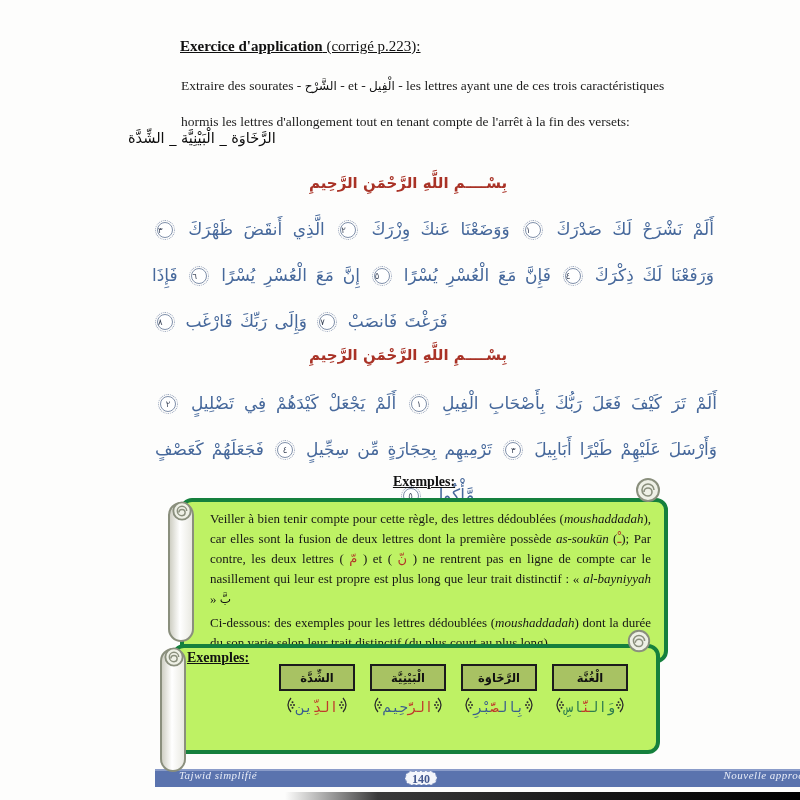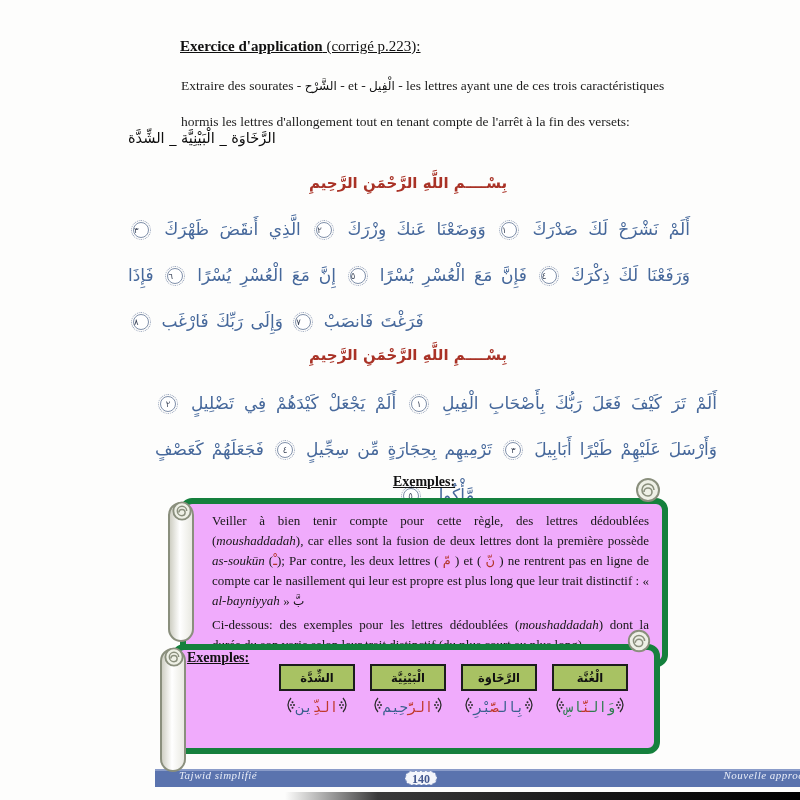--- a/index.html
+++ b/index.html
@@ -22,33 +22,33 @@
   .terms .arw{direction:rtl;unicode-bidi:isolate;}
 
   
   .bismillah{left:128px;width:560px;text-align:center;direction:rtl;
              font-family:"DejaVu Sans",sans-serif;font-size:15px;color:#a93226;font-weight:bold;}
   .b1{top:174px;} .b2{top:346px;}
 
   
   .quran{left:128px;width:562px;direction:rtl;text-align:justify;
          font-family:"DejaVu Sans",sans-serif;font-size:17px;line-height:46px;color:#46689b;word-spacing:2px;}
-  .sharh{top:206px;text-align-last:left;}
+  .sharh{top:206px;text-align-last:left;margin-left:24px;}
   .fil{top:380px;text-align-last:center;margin-left:27px;}
   .ayah{display:inline-block;width:14px;height:14px;border:1px solid #8090aa;outline:1px dotted #8b99b4;
         outline-offset:1px;border-radius:50%;font-size:8.5px;line-height:14px;text-align:center;
         color:#3c465a;margin:0 5px;vertical-align:2px;background:#fff;}
 
   
   .scrollgroup{width:504px;}
   .rem{left:168px;top:474px;height:172px;}
   .exg{left:160px;top:628px;height:152px;}
   .scrolltitle{position:absolute;left:12px;width:488px;text-align:center;font-size:14px;font-weight:bold;
                text-decoration:underline;color:#111;top:0;}
-  .scrollbox{position:absolute;left:12px;width:488px;background:#f0abfc;border:6px solid #15803d;
+  .scrollbox{position:absolute;left:12px;width:488px;background:#bef264;border:4px solid #15803d;
              border-radius:12px;box-sizing:border-box;}
   .rem .scrollbox{top:24px;padding:7px 13px 6px 26px;}
   .exg .scrollbox{top:16px;height:110px;}
   .roll{position:absolute;left:0;width:26px;background:linear-gradient(to right,#cfcfc4,#ffffff 45%,#e9e9e2);
         border:2px solid #8a8f7d;border-radius:13px;box-sizing:border-box;z-index:3;}
   .rem .roll{top:28px;height:140px;}
   .exg .roll{top:20px;height:124px;}
   .curl{position:absolute;z-index:4;}
   .remtext{font-size:13px;line-height:20px;text-align:justify;color:#161616;}
   .remtext + .remtext{margin-top:4px;}

